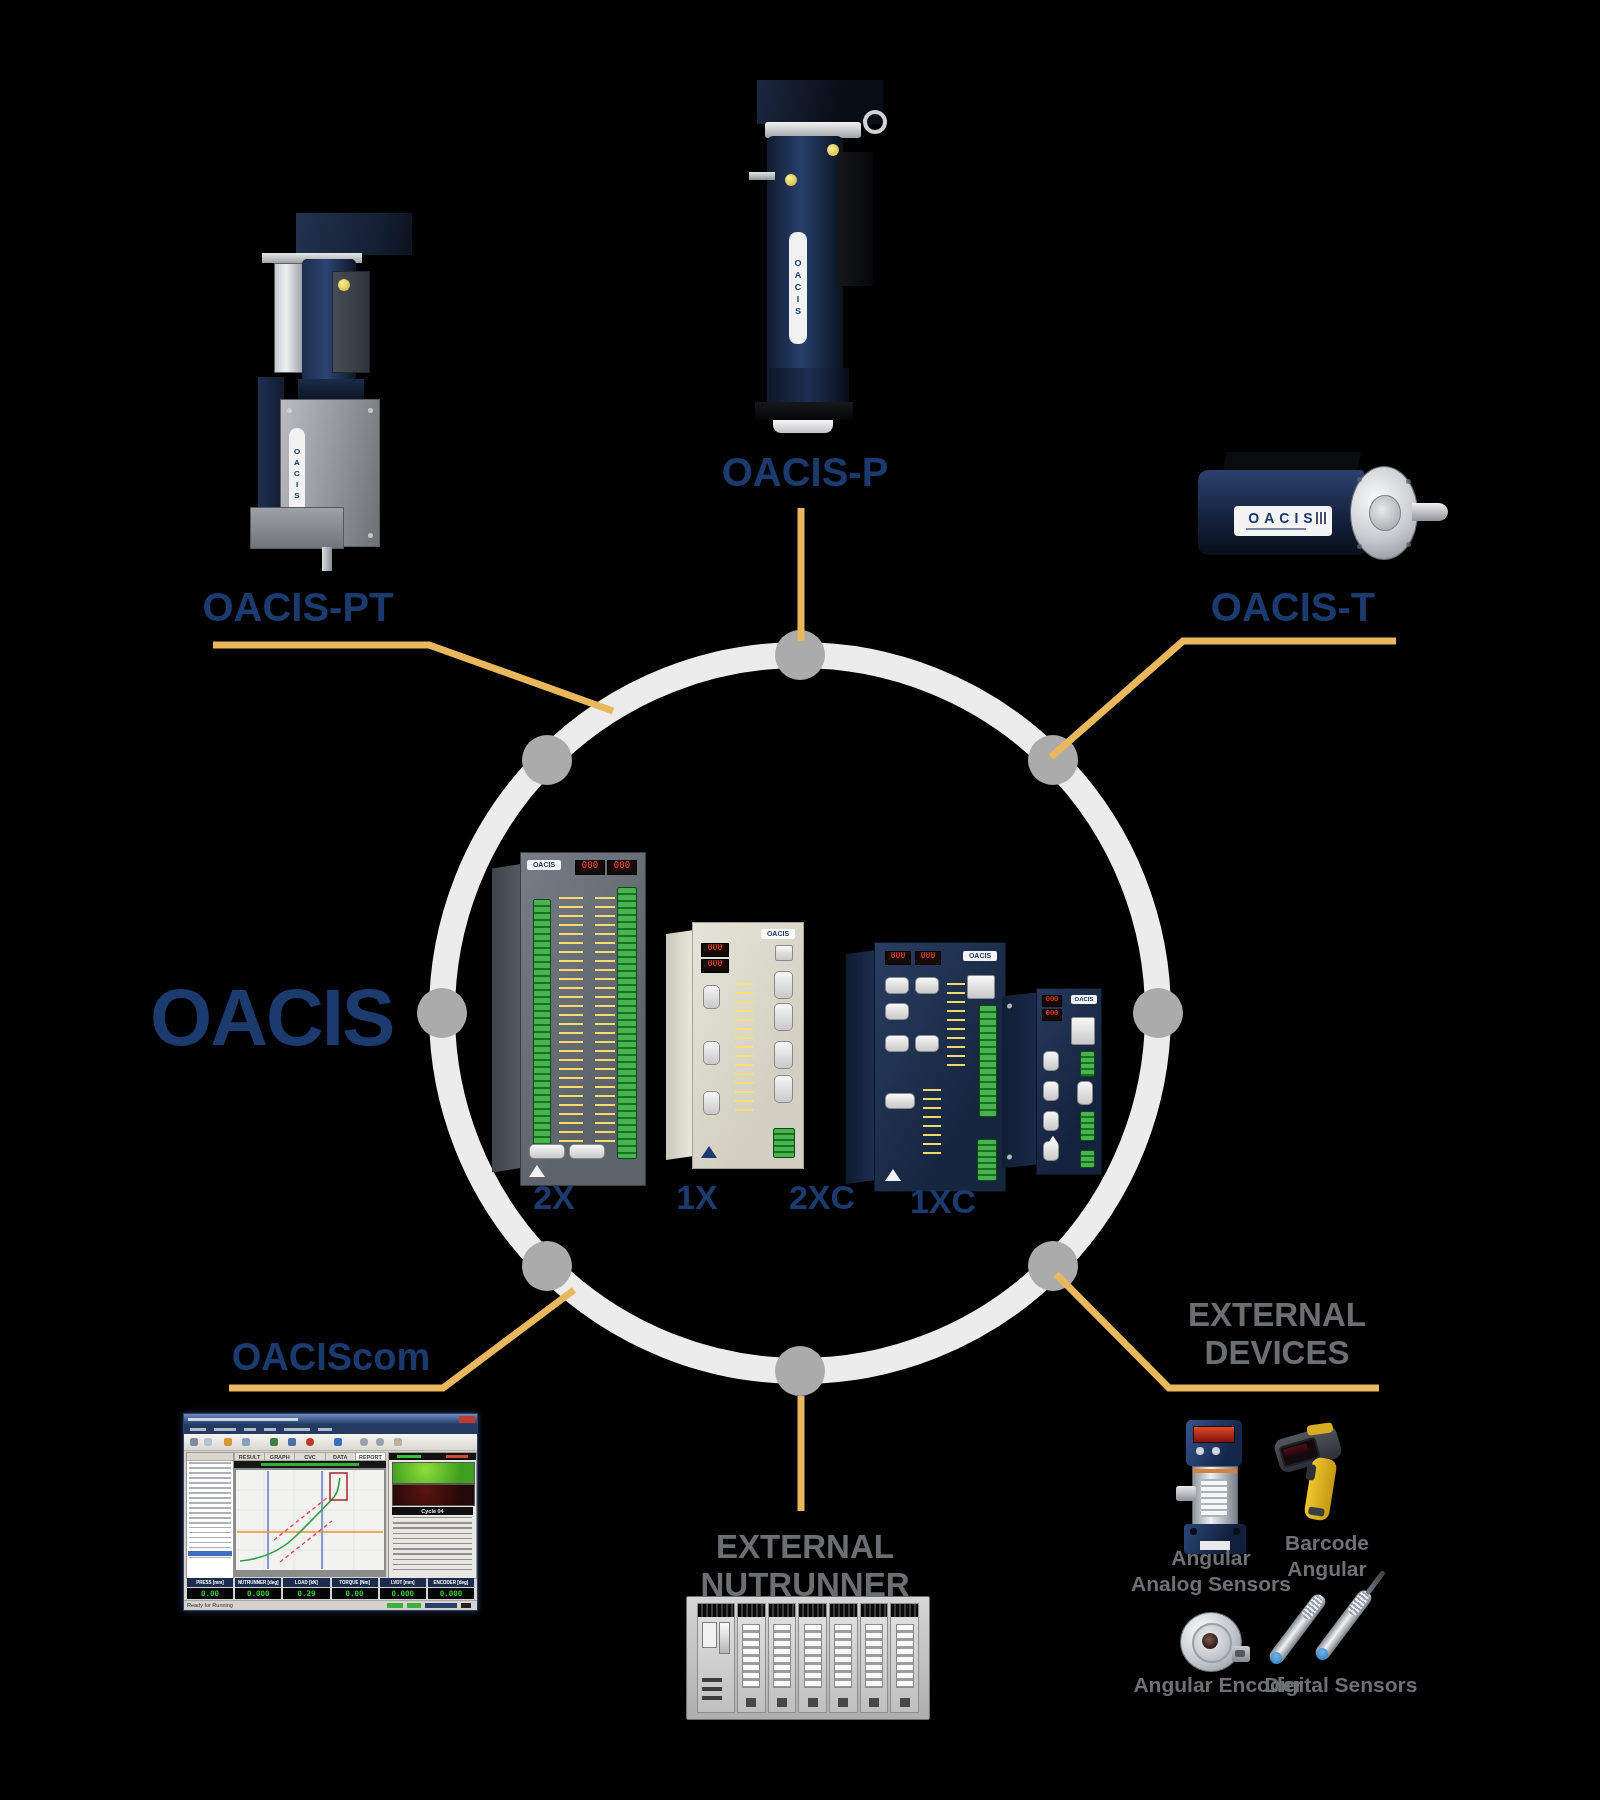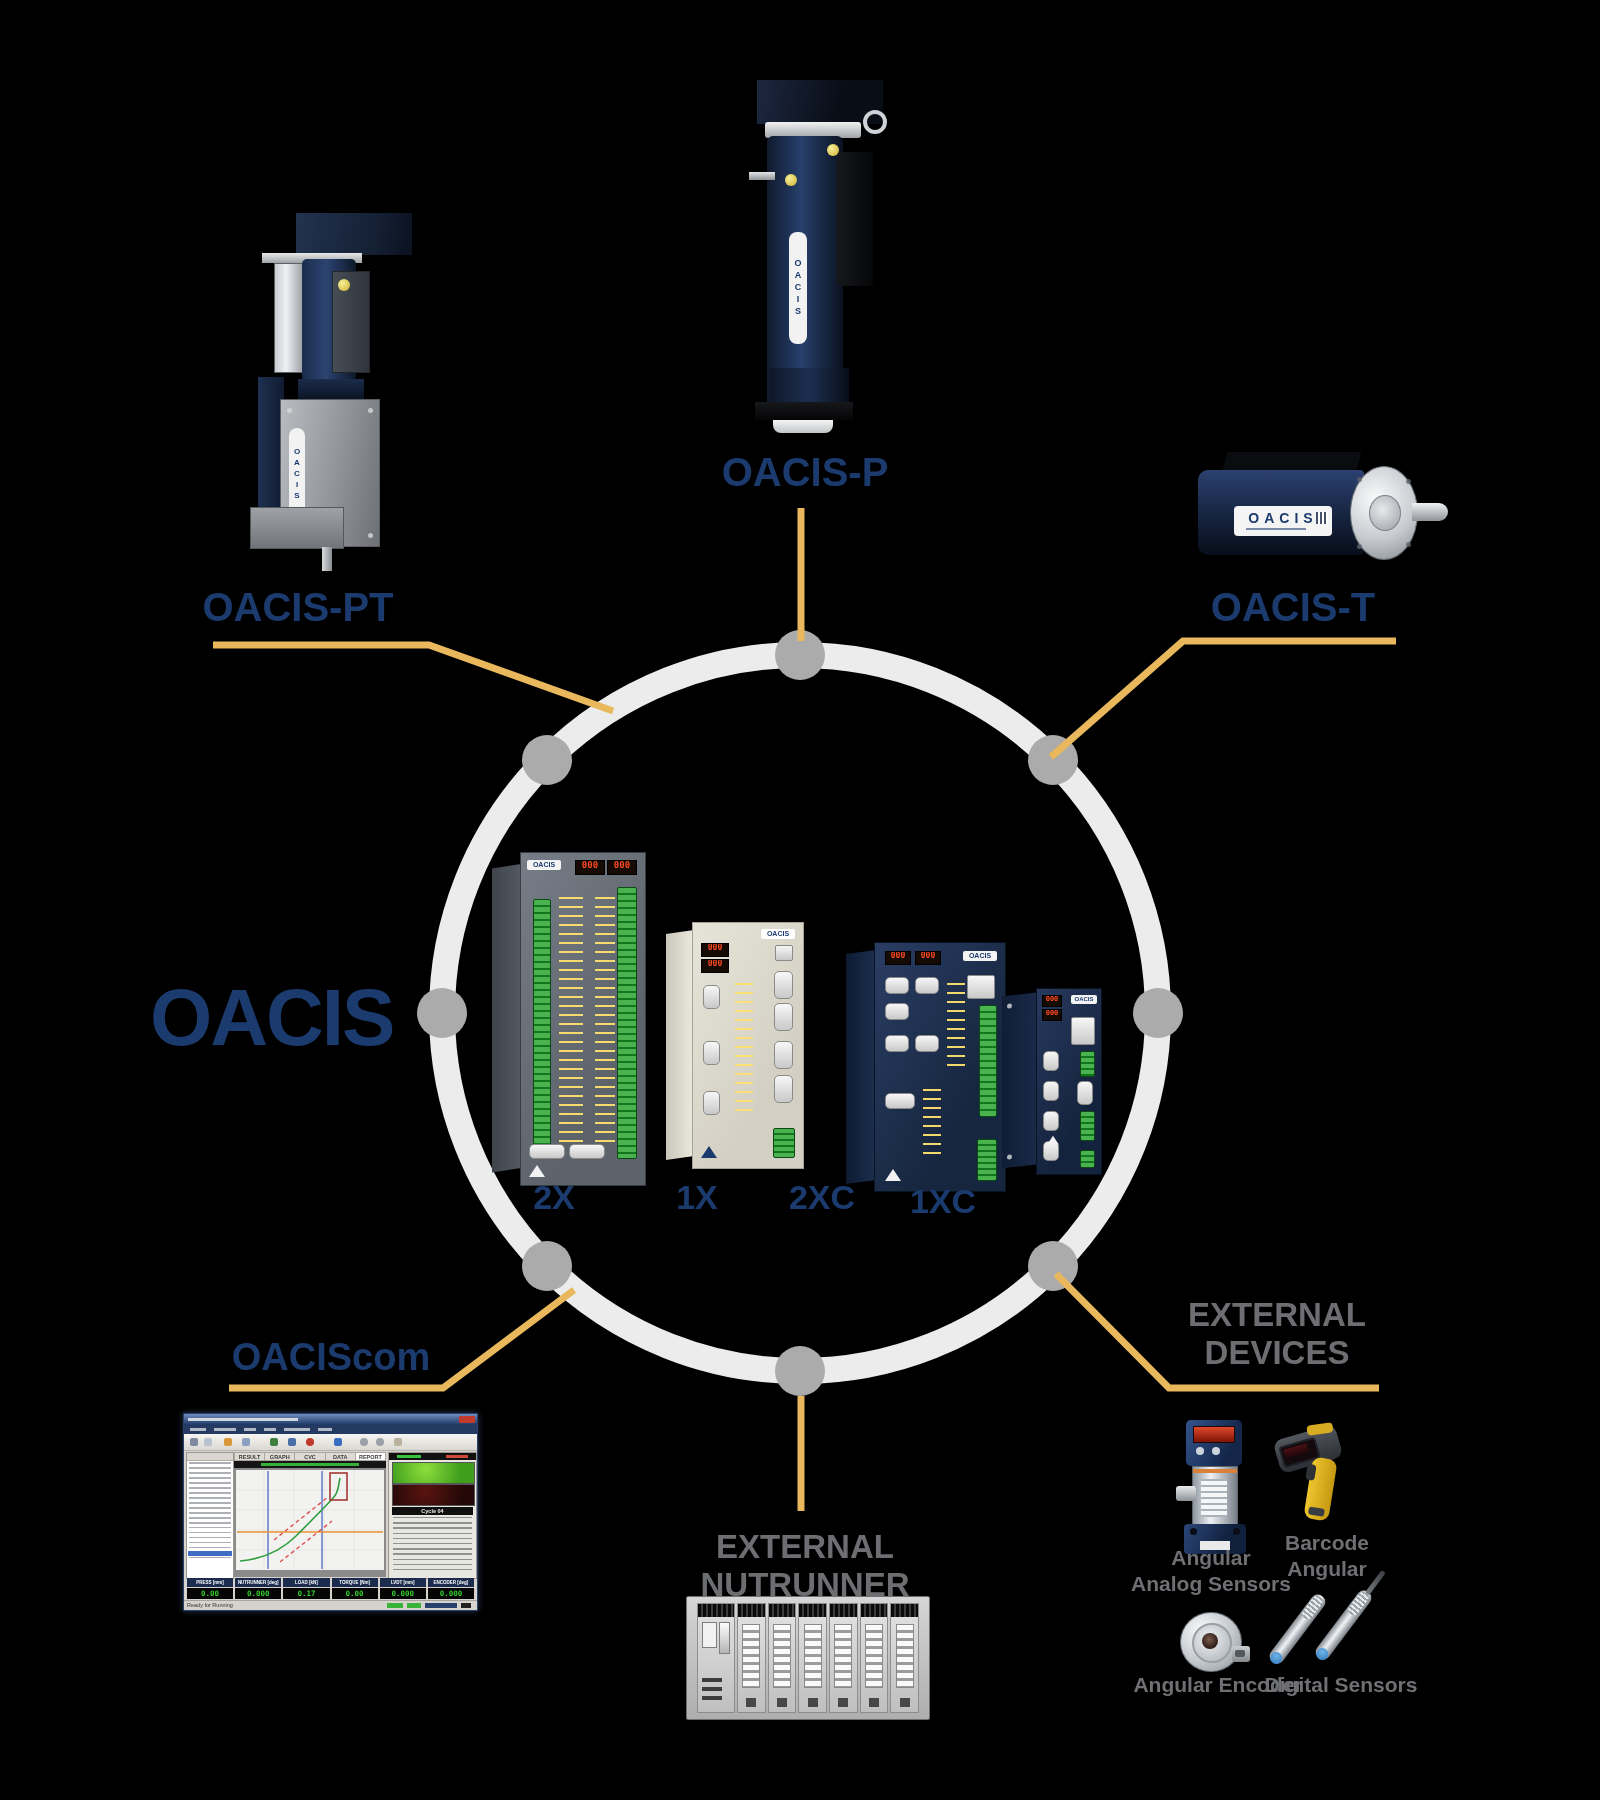--- a/index.html
+++ b/index.html
@@ -19,21 +19,21 @@
        font-size:34px;}
   .cap-lbl{position:absolute;transform:translateX(-50%);font-weight:600;color:#6f7073;
        font-size:21px;text-align:center;line-height:26px;white-space:nowrap;}
 
   
   .pill-v{position:absolute;background:#f2f2f2;border-radius:8px;display:flex;
        align-items:center;justify-content:center;}
   .pill-v span{writing-mode:vertical-rl;text-orientation:upright;color:#1b3a6e;
        font-weight:700;letter-spacing:2px;}
   .disp{position:absolute;background:#160a05;border:1px solid #000;color:#ff4a21;
-       font-family:"DejaVu Sans Mono",monospace;font-weight:700;text-align:center;
+       font-family:"DejaVu Sans Mono",monospace;font-weight:400;text-align:center;
        line-height:1.1;overflow:hidden;}
   .chip{position:absolute;background:#f4f4f4;border-radius:2px;color:#1b3a6e;
        font-weight:700;text-align:center;overflow:hidden;}
   .gstrip{position:absolute;background:repeating-linear-gradient(180deg,#4ab34f 0 5px,#13761f 5px 7px);
        border:1px solid #0b4a13;border-radius:2px;}
   .gblock{position:absolute;background:repeating-linear-gradient(180deg,#4ab34f 0 4px,#13761f 4px 6px);
        border:1px solid #0b4a13;border-radius:2px;}
   .ydots{position:absolute;background:repeating-linear-gradient(180deg,rgba(255,225,110,.95) 0 2px,transparent 2px 9px);}
   .dsub{position:absolute;background:linear-gradient(#f7f7f7,#c9c9c9);border:1px solid #8a8a8a;border-radius:5px;}
   .ata{position:absolute;width:0;height:0;border-left:8px solid transparent;
@@ -360,21 +360,21 @@
       <div class="cell">
         <div class="ml">PRESS [mm]</div>
         <div class="mv">0.00</div>
       </div>
       <div class="cell">
         <div class="ml">NUTRUNNER [deg]</div>
         <div class="mv">0.000</div>
       </div>
       <div class="cell">
         <div class="ml">LOAD [kN]</div>
-        <div class="mv">0.17</div>
+        <div class="mv">0.29</div>
       </div>
       <div class="cell">
         <div class="ml">TORQUE [Nm]</div>
         <div class="mv">0.00</div>
       </div>
       <div class="cell">
         <div class="ml">LVDT [mm]</div>
         <div class="mv">0.000</div>
       </div>
       <div class="cell">

